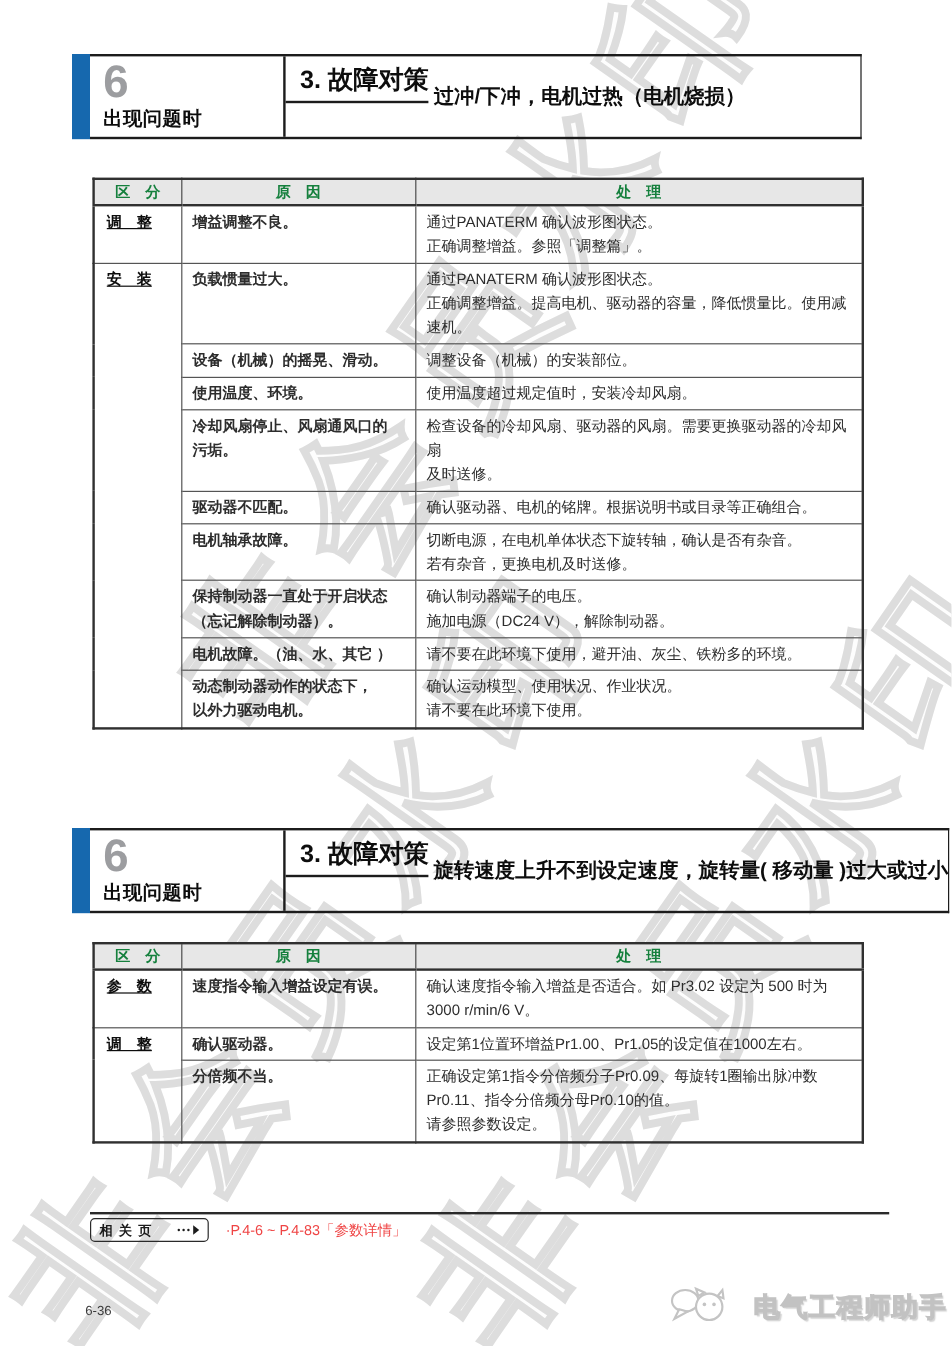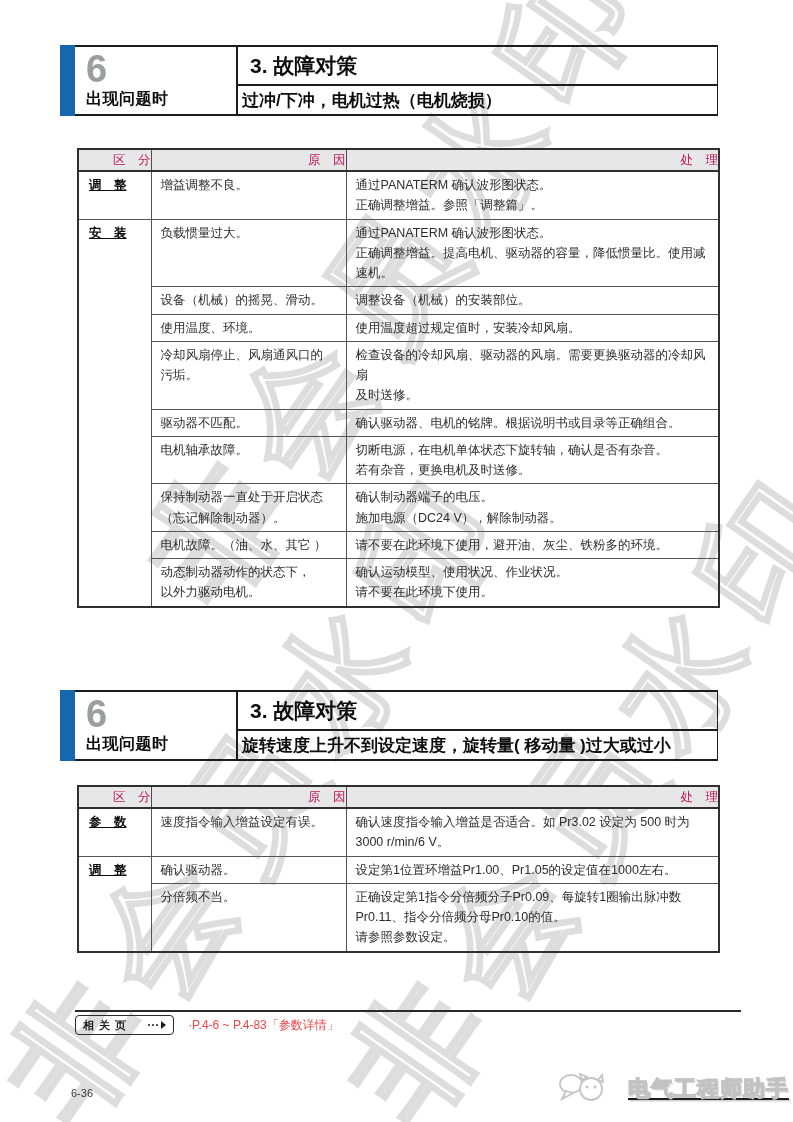--- a/index.html
+++ b/index.html
@@ -19,56 +19,56 @@
   .chap{position:absolute;left:60px;width:658px;height:71px;display:flex;z-index:2;}
   .chap1{top:45px;} .chap2{top:690px;}
   .chap .bar{width:15px;flex:none;background:#1668ae;}
   .chap .box{flex:1;display:flex;border-top:2px solid #1c1c1c;border-bottom:2px solid #1c1c1c;
              border-right:1px solid #1c1c1c;box-sizing:border-box;}
   .chap .left{width:163px;flex:none;border-right:2px solid #1c1c1c;position:relative;
               padding-left:11px;box-sizing:border-box;}
   .chap .num{font-size:38px;font-weight:bold;color:#9c9da0;line-height:1;margin-top:3px;}
   .chap .lbl{position:absolute;left:11px;bottom:4px;font-size:16px;font-weight:bold;color:#0d0d0d;
              letter-spacing:0.5px;white-space:nowrap;}
-  .chap .right{flex:1;display:flex;flex-direction:column;min-width:0;}
+  .chap .right{flex:1;display:flex;flex-direction:row;min-width:0;}
   .chap .title{height:39px;flex:none;border-bottom:2px solid #1c1c1c;display:flex;align-items:center;
                padding-left:12px;font-size:21px;font-weight:bold;color:#0d0d0d;box-sizing:border-box;
                white-space:nowrap;}
   .chap .subtitle{flex:1;display:flex;align-items:center;padding-left:4px;font-size:17px;
                   font-weight:bold;color:#0d0d0d;white-space:nowrap;}
 
   
   table.trouble{position:absolute;left:77px;width:641px;z-index:2;border-collapse:collapse;
                 table-layout:fixed;border:2px solid #303030;}
   .t1{top:148px;} .t2{top:785px;}
   table.trouble th{background:#e7e7e7;border:1px solid #4d4d4d;border-bottom:2px solid #303030;
-                   font-size:12.5px;font-weight:normal;color:#be185d;padding:2px 0;line-height:16px;
-                   text-align:right;}
+                   font-size:12.5px;font-weight:bold;color:#15803d;padding:2px 0;line-height:16px;
+                   text-align:center;}
   table.trouble td{border:1px solid #555;font-size:12.5px;line-height:1.62;color:#2d2d2d;
                    vertical-align:top;white-space:pre-line;}
   table.trouble td.cat{font-weight:bold;color:#0d0d0d;padding:3px 0 0 10px;white-space:nowrap;text-decoration:underline;}
-  table.trouble td.cause{padding:3px 6px 3px 9px;}
+  table.trouble td.cause{padding:3px 6px 3px 9px;font-weight:bold;}
   table.trouble td.remedy{padding:3px 10px 3px 9px;}
 
   
   .related{position:absolute;left:75px;top:1010px;width:666px;z-index:2;}
   .related .rule{border-top:2px solid #2a2a2a;height:0;}
   .related .row{margin-top:3px;display:flex;align-items:center;}
   .pill{border:1.5px solid #2a2a2a;border-radius:4px;height:20px;display:flex;align-items:center;
         padding:0 7px;gap:21px;box-sizing:border-box;}
   .pill .txt{font-size:11px;font-weight:bold;color:#1c1c1c;letter-spacing:1px;white-space:nowrap;}
   .dots{display:flex;align-items:center;gap:2px;}
   .dots i{width:2px;height:2px;background:#1c1c1c;border-radius:50%;display:block;}
   .dots .tri{width:0;height:0;border-left:5px solid #1c1c1c;border-top:4px solid transparent;
              border-bottom:4px solid transparent;margin-left:1px;}
   .links{margin-left:14px;display:flex;gap:4px;font-size:12px;color:#ef4444;white-space:nowrap;}
 
   
   .pagenum{position:absolute;left:55px;top:1087px;font-size:11px;color:#3a3a3a;z-index:2;margin-left:16px;}
-  .logo{position:absolute;right:4px;top:1072px;display:flex;align-items:center;gap:24px;z-index:2;text-decoration:underline;}
+  .logo{position:absolute;right:4px;top:1072px;display:flex;align-items:center;gap:24px;z-index:2;}
   .logo-text{font-size:22px;font-weight:bold;letter-spacing:1px;color:#fbfbfb;
              -webkit-text-stroke:1px #c2c2c2;text-shadow:1.5px 1.5px 1px #d2d2d2;
              font-family:"DejaVu Sans",sans-serif;white-space:nowrap;}
 </style>
 </head>
 <body>
 
 <div class="page">
 
   <div class="watermark wm1">非会员水印</div>

